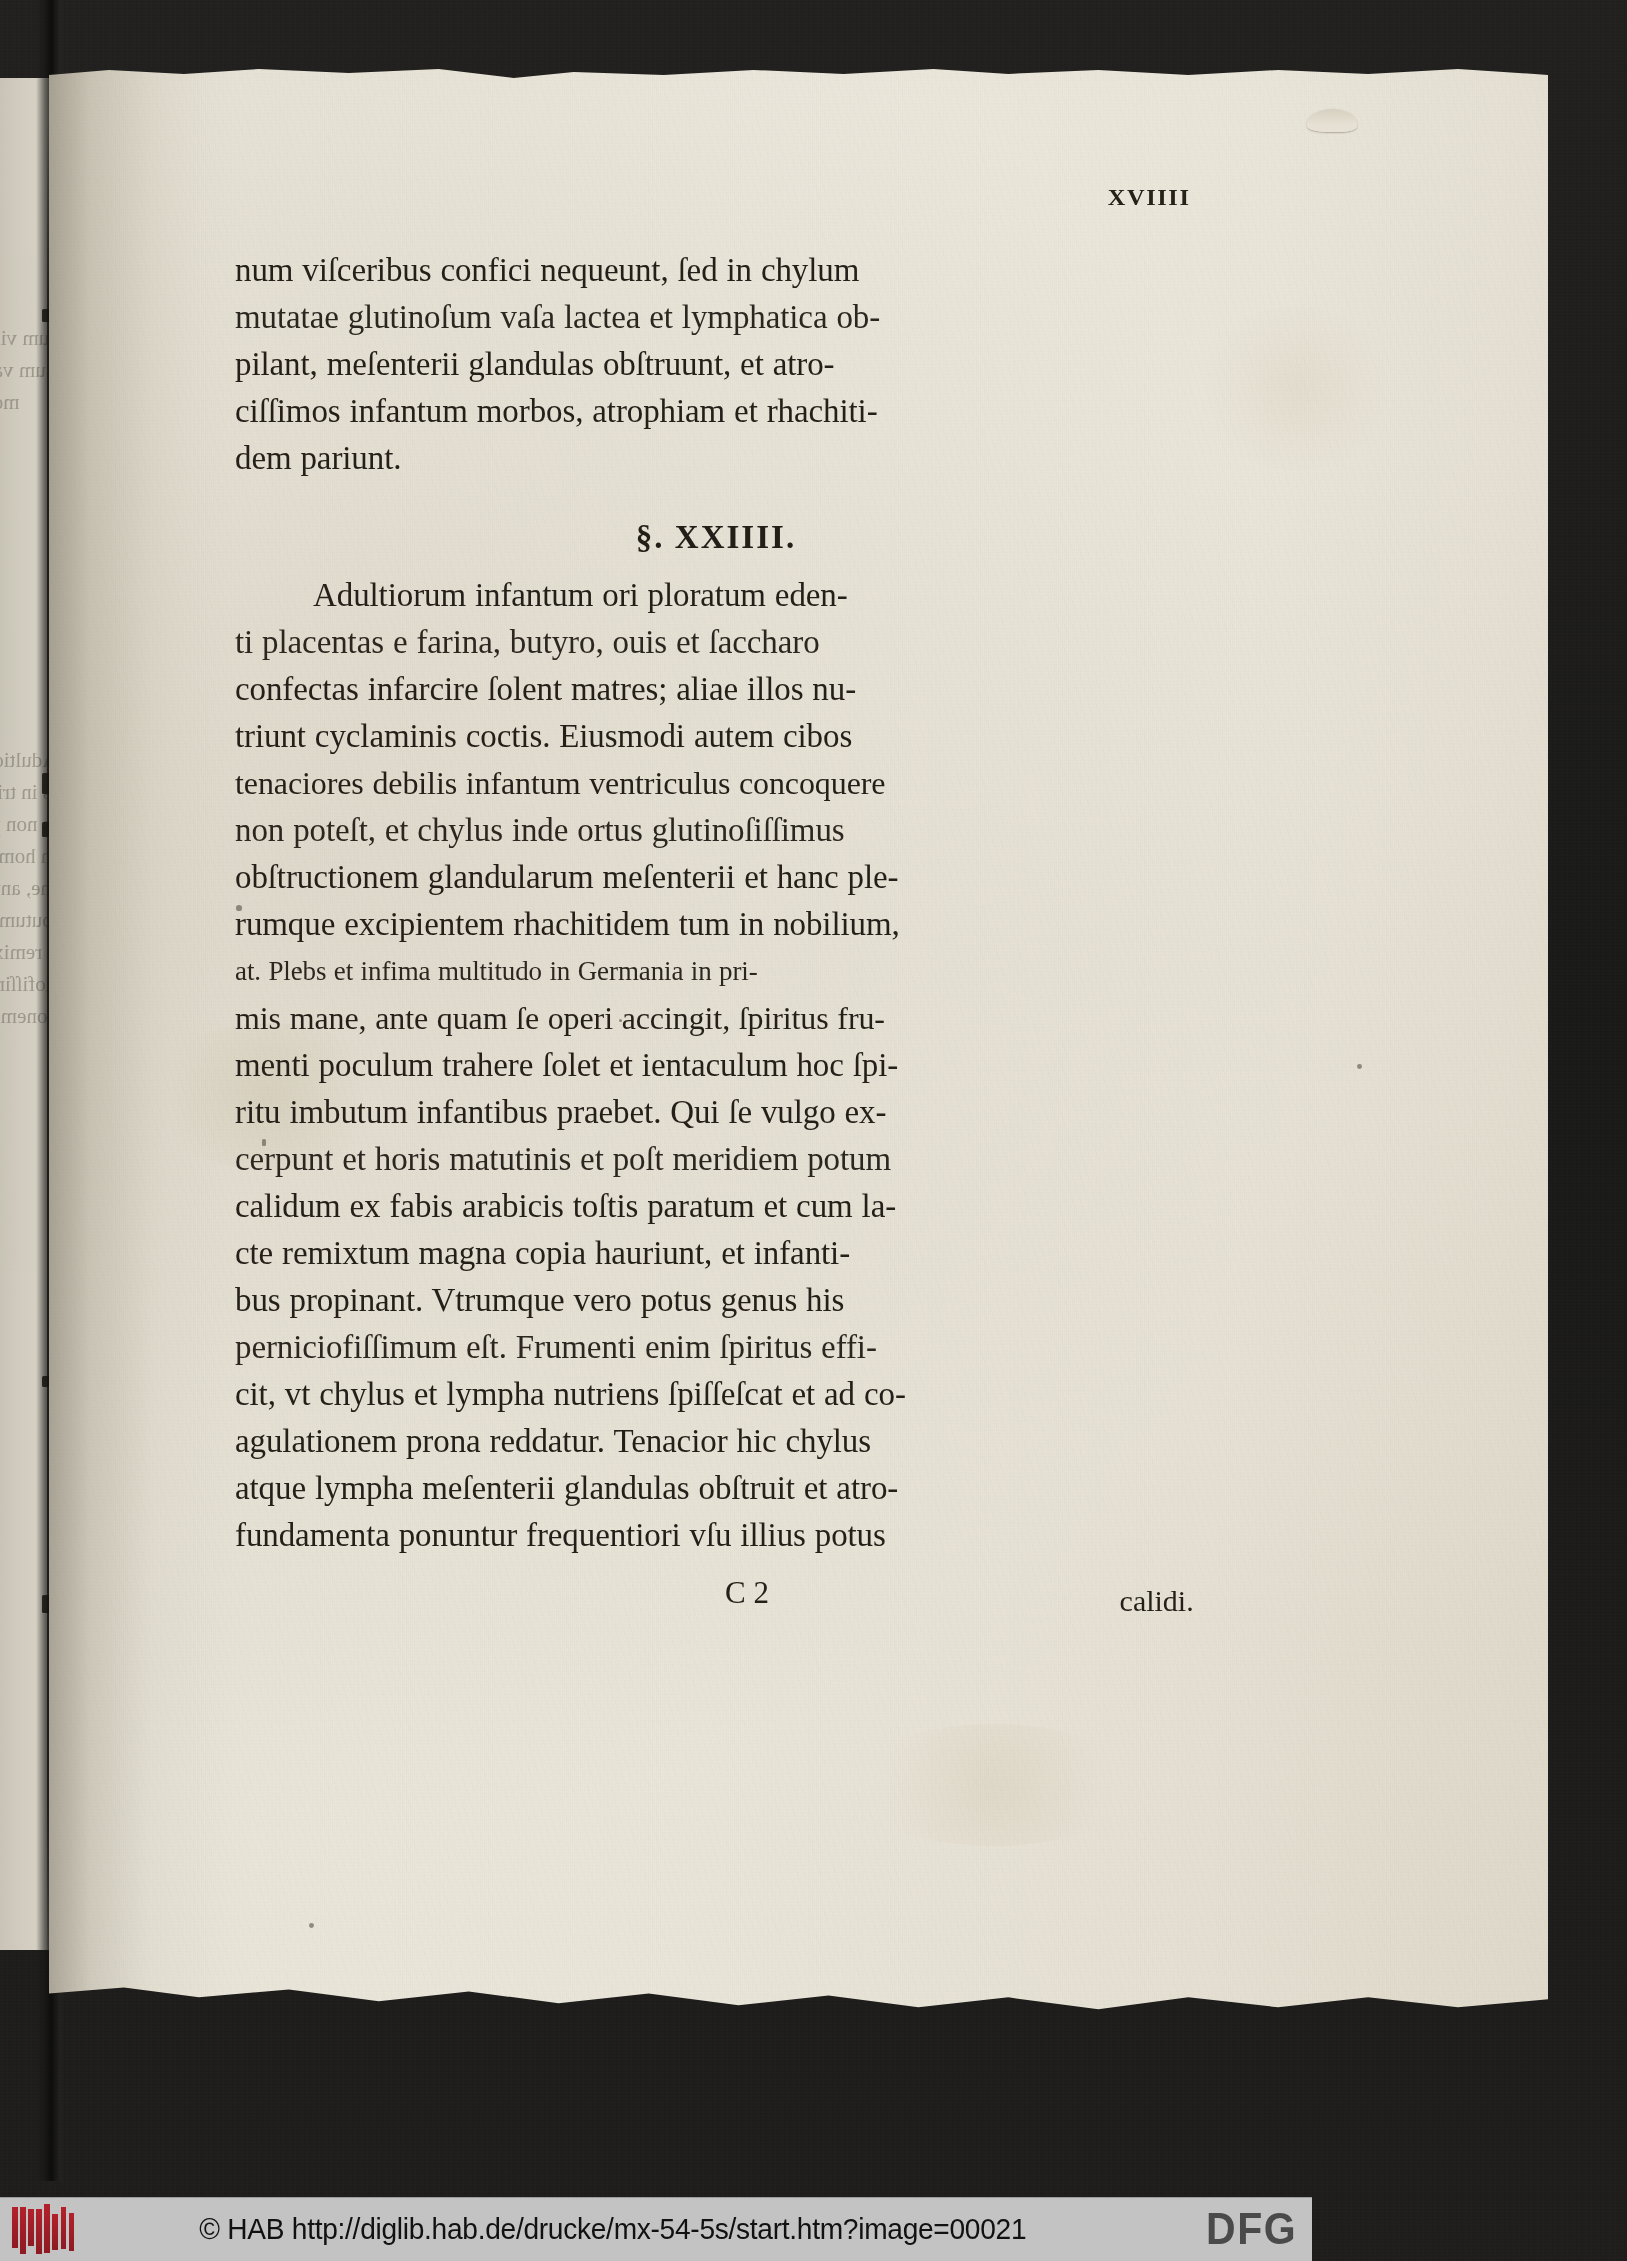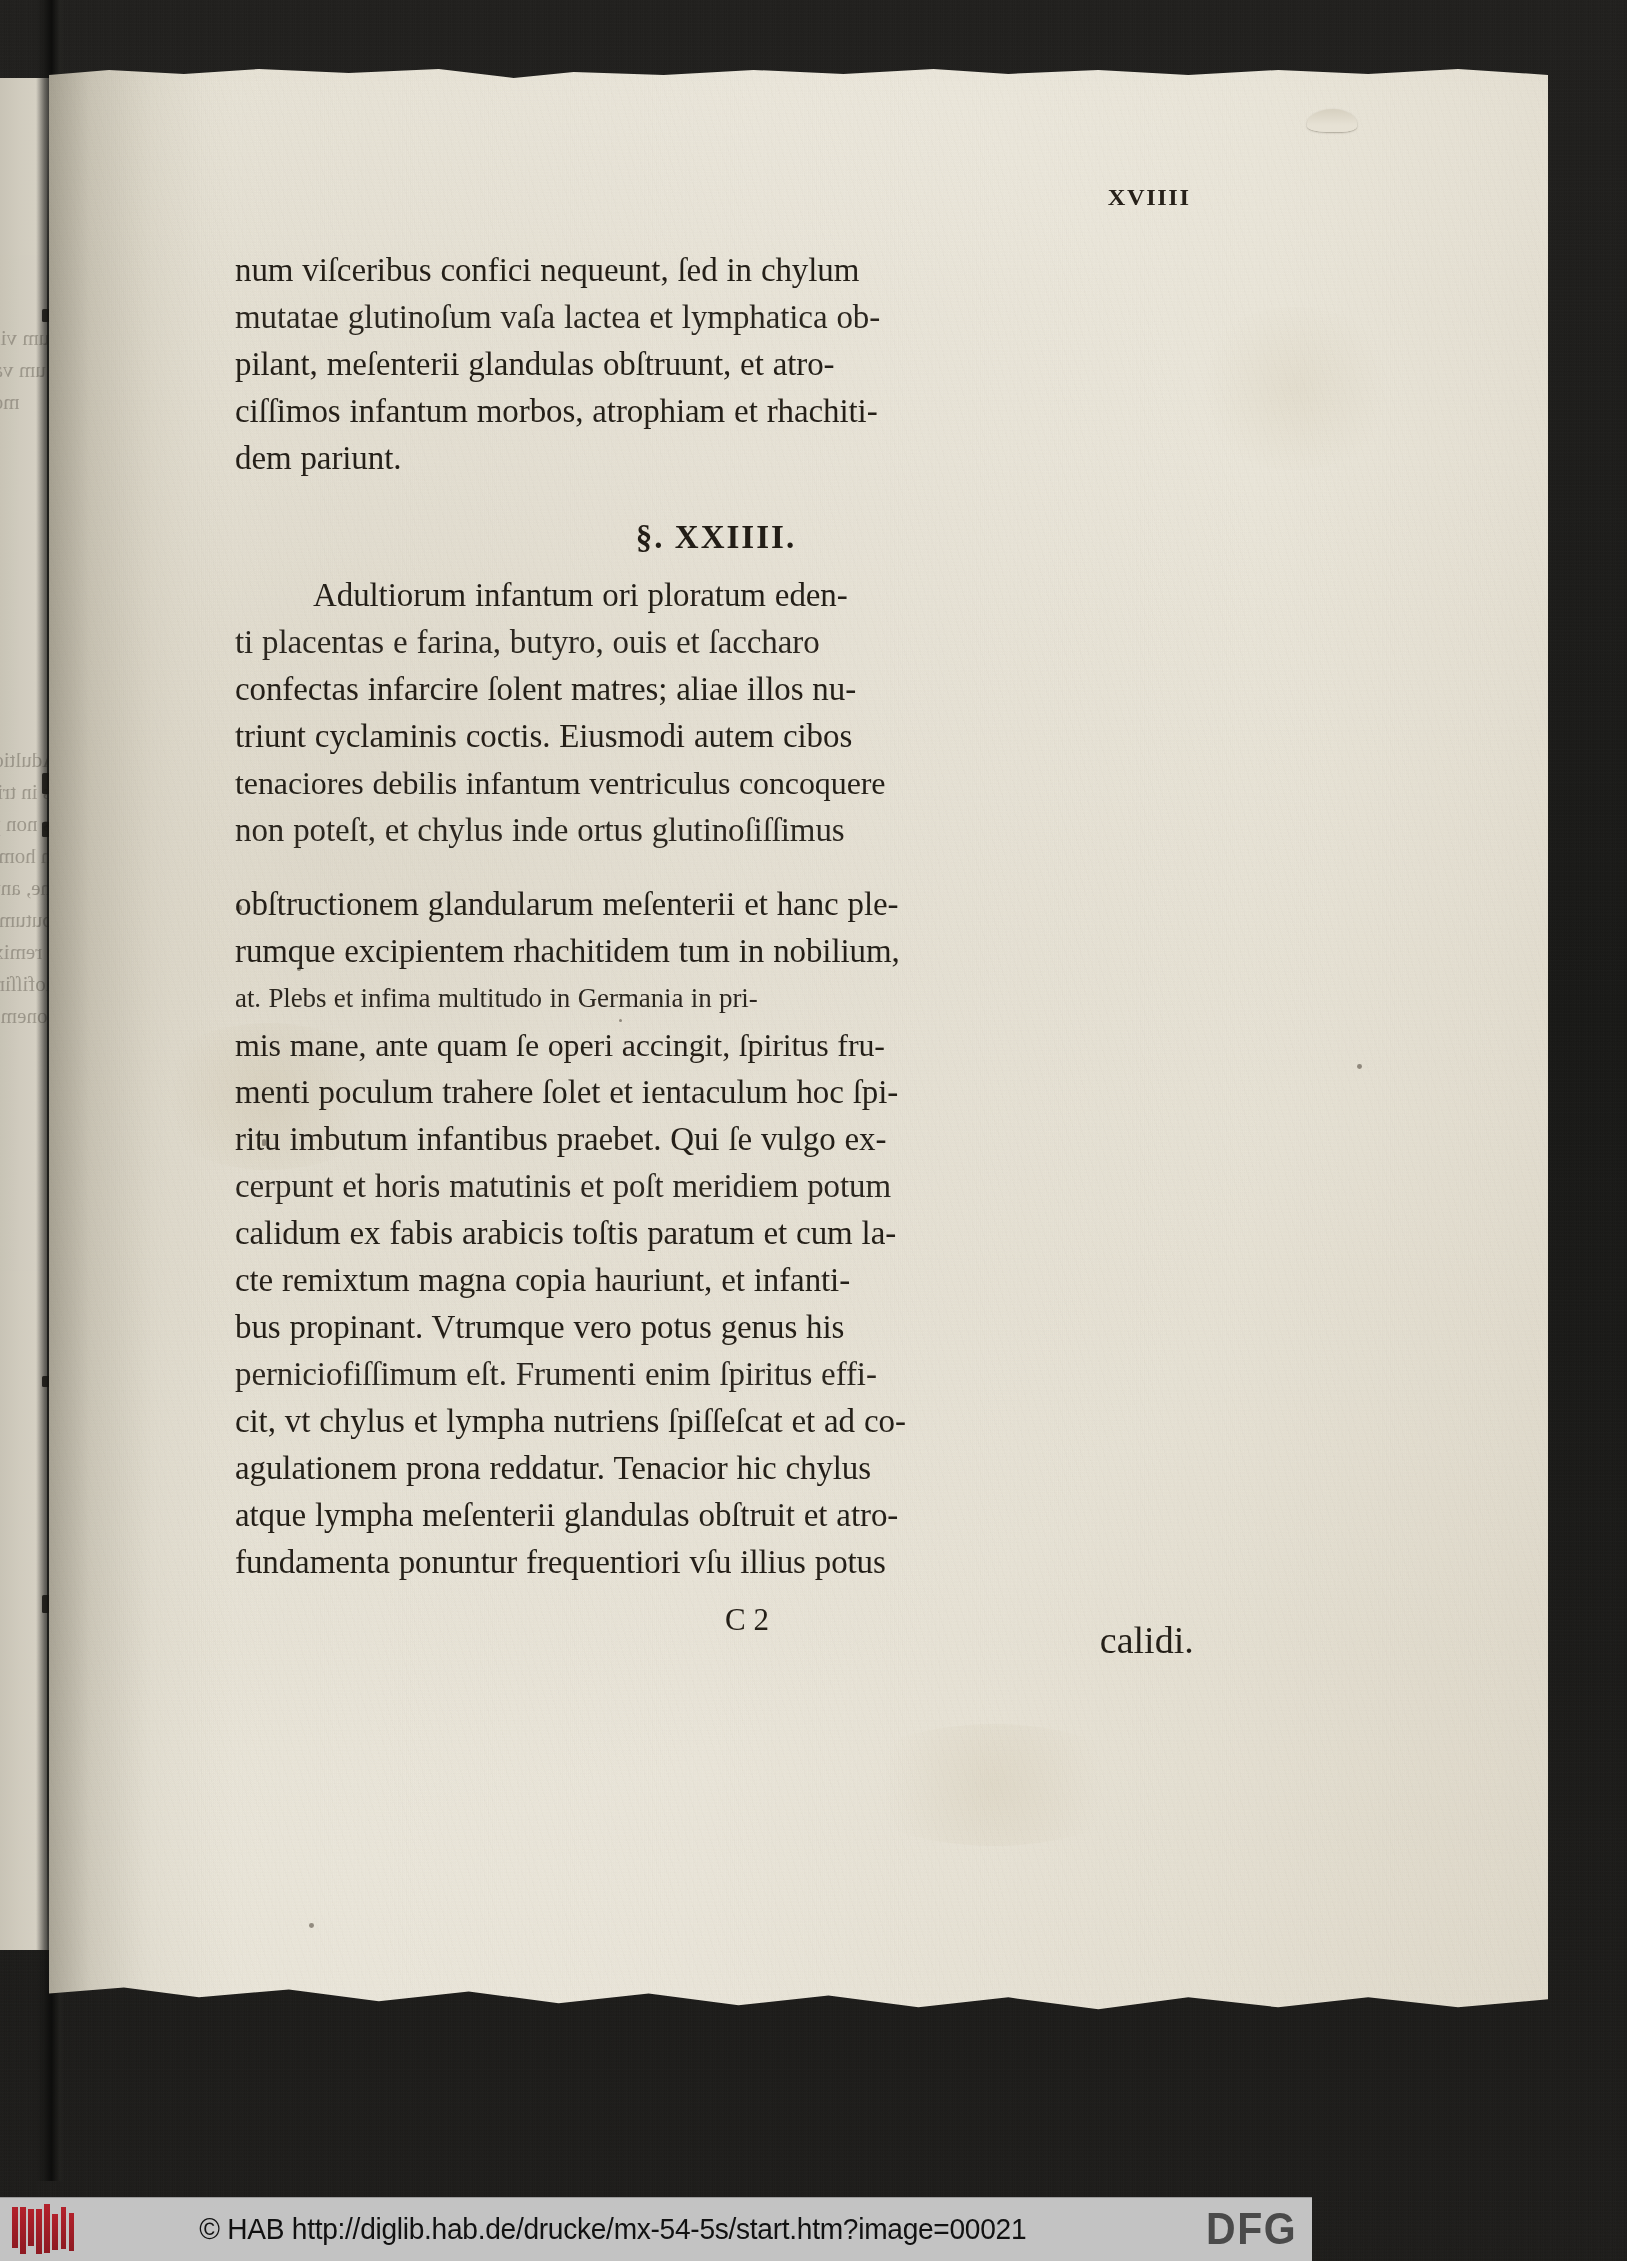--- a/index.html
+++ b/index.html
@@ -224,22 +224,22 @@
     position: absolute;
     left: 0; right: 0;
     text-align: center;
     font-size: 31px;
     color: #241f18;
     padding-left: 62px;
   }
   .catchword {
     position: absolute;
     right: 3.3px;
-    top: 16px;
-    font-size: 38px;
+    top: 9px;
+    font-size: 30px;
     color: #241f18;
   }
 
   
   .ink-a { filter: blur(0.2px); }
   .ink-b { filter: blur(0.3px); opacity: 0.96; }
   .ink-c { filter: blur(0.1px); }
 
   
   .speck {
@@ -359,21 +359,21 @@
 
       <div class="section-head ink-a">§. XXIIII.</div>
 
       <div class="para">
         <span class="ln ink-a" style="padding-left:78px;">Adultiorum infantum ori ploratum eden-</span>
         <span class="ln ink-b">ti placentas e farina, butyro, ouis et ſaccharo</span>
         <span class="ln ink-a">confectas infarcire ſolent matres; aliae illos nu-</span>
         <span class="ln ink-c">triunt cyclaminis coctis.  Eiusmodi autem cibos</span>
         <span class="ln ink-a" style="font-size:32px;">tenaciores debilis infantum ventriculus concoquere</span>
         <span class="ln ink-b">non poteſt, et chylus inde ortus glutinoſiſſimus</span>
-        <span class="ln ink-a" style="font-size:33px;margin-top:27px;">obſtructionem glandularum meſenterii et hanc ple-</span>
+        <span class="ln ink-a" style="font-size:33px;">obſtructionem glandularum meſenterii et hanc ple-</span>
         <span class="ln ink-c">rumque excipientem rhachitidem tum in nobilium,</span>
         <span class="ln ink-b" style="font-size:27px;">at.  Plebs et infima multitudo in Germania in pri-</span>
         <span class="ln ink-a" style="font-size:32px;">mis mane, ante quam ſe operi accingit, ſpiritus fru-</span>
         <span class="ln ink-c">menti poculum trahere ſolet et ientaculum hoc ſpi-</span>
         <span class="ln ink-a">ritu imbutum infantibus praebet.  Qui ſe vulgo ex-</span>
         <span class="ln ink-b">cerpunt et horis matutinis et poſt meridiem potum</span>
         <span class="ln ink-a">calidum ex fabis arabicis toſtis paratum et cum la-</span>
         <span class="ln ink-c">cte remixtum magna copia hauriunt, et infanti-</span>
         <span class="ln ink-a">bus propinant.  Vtrumque vero potus genus his</span>
         <span class="ln ink-b">perniciofiſſimum eſt.  Frumenti enim ſpiritus effi-</span>

